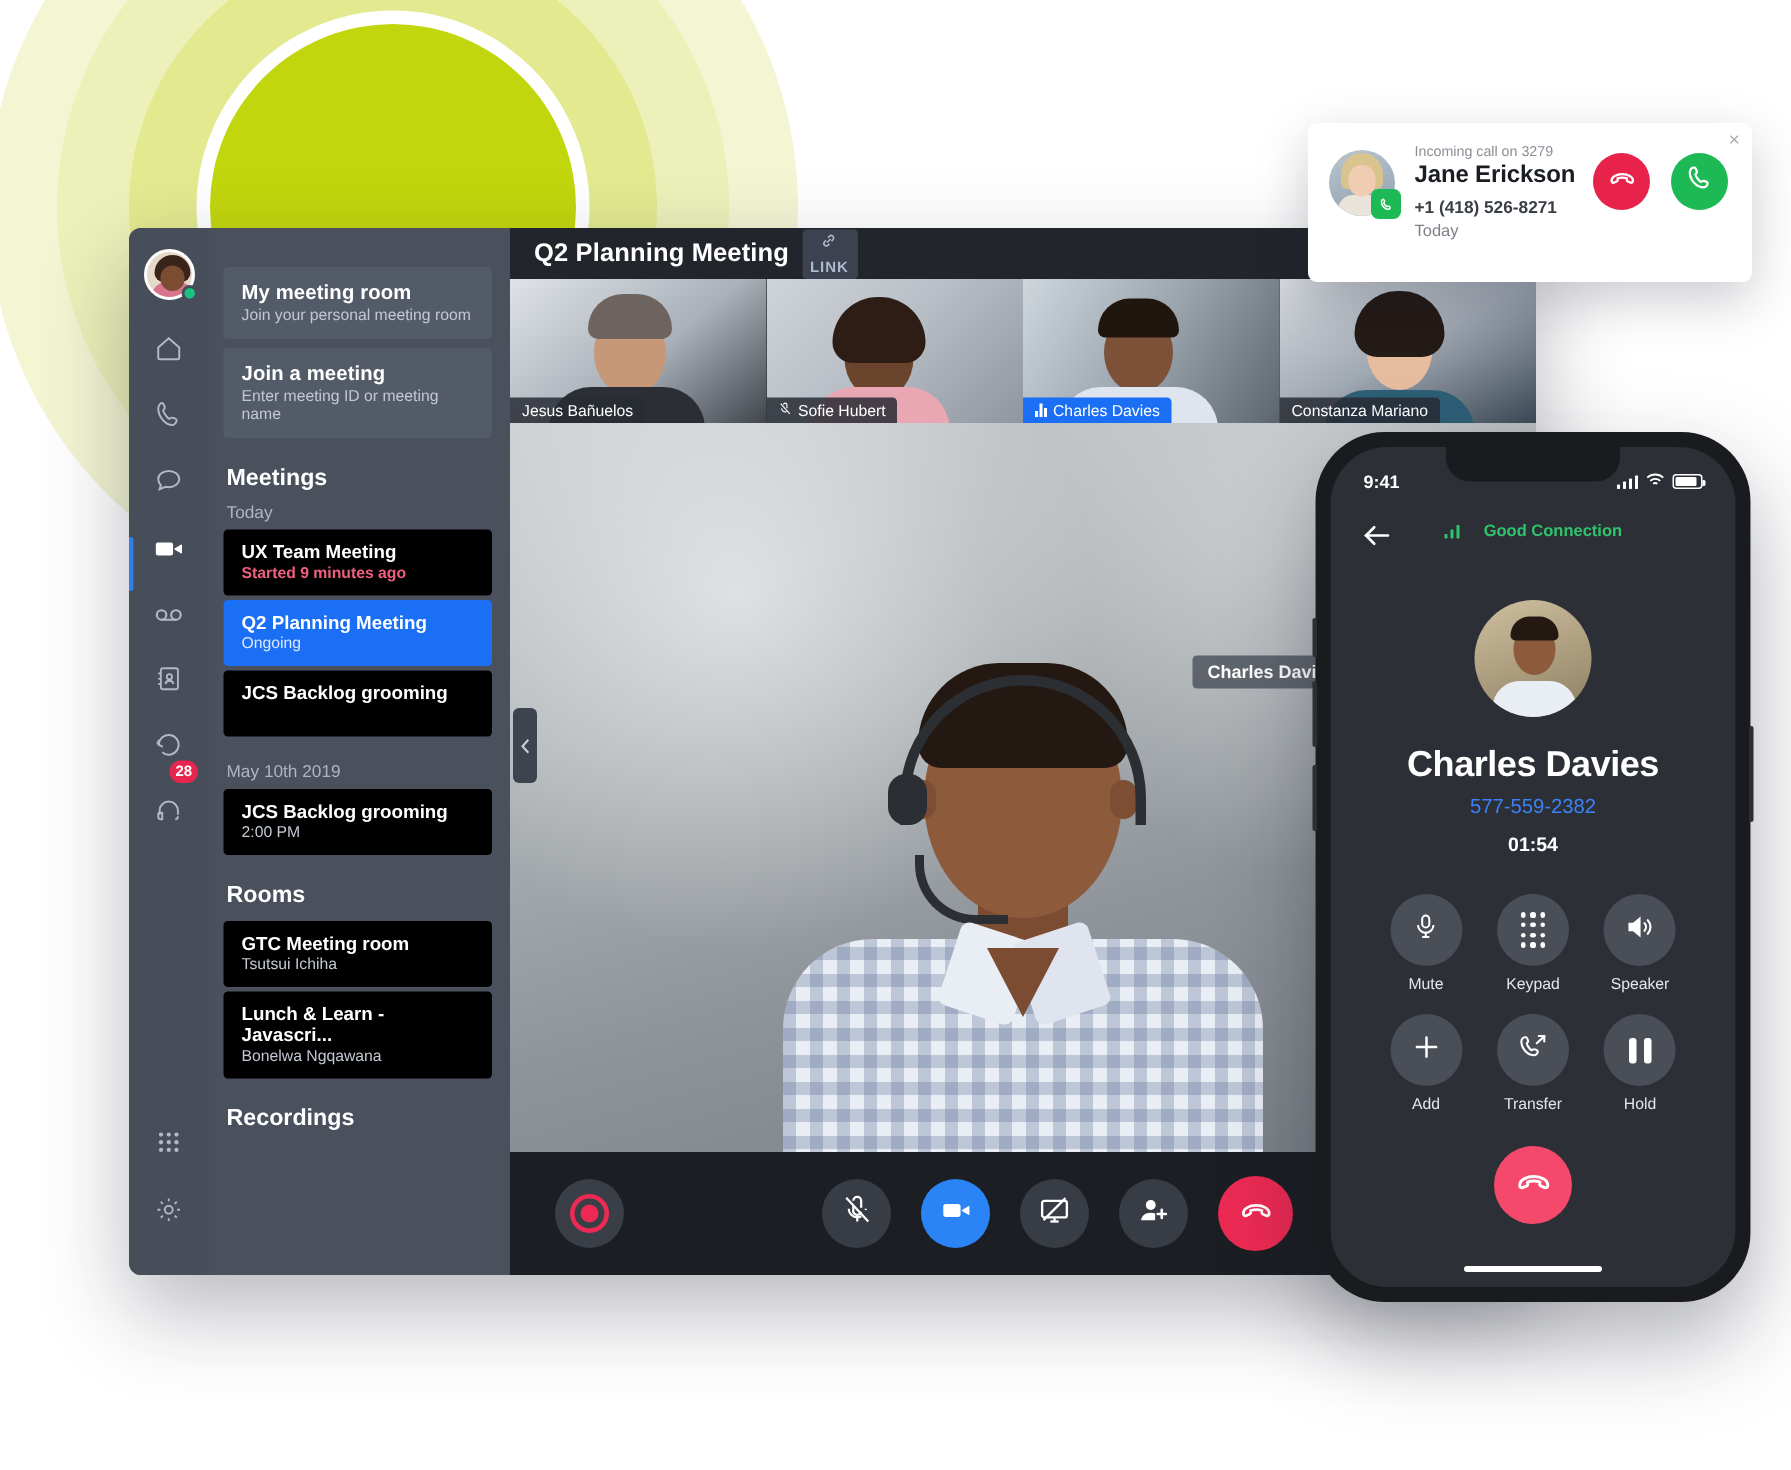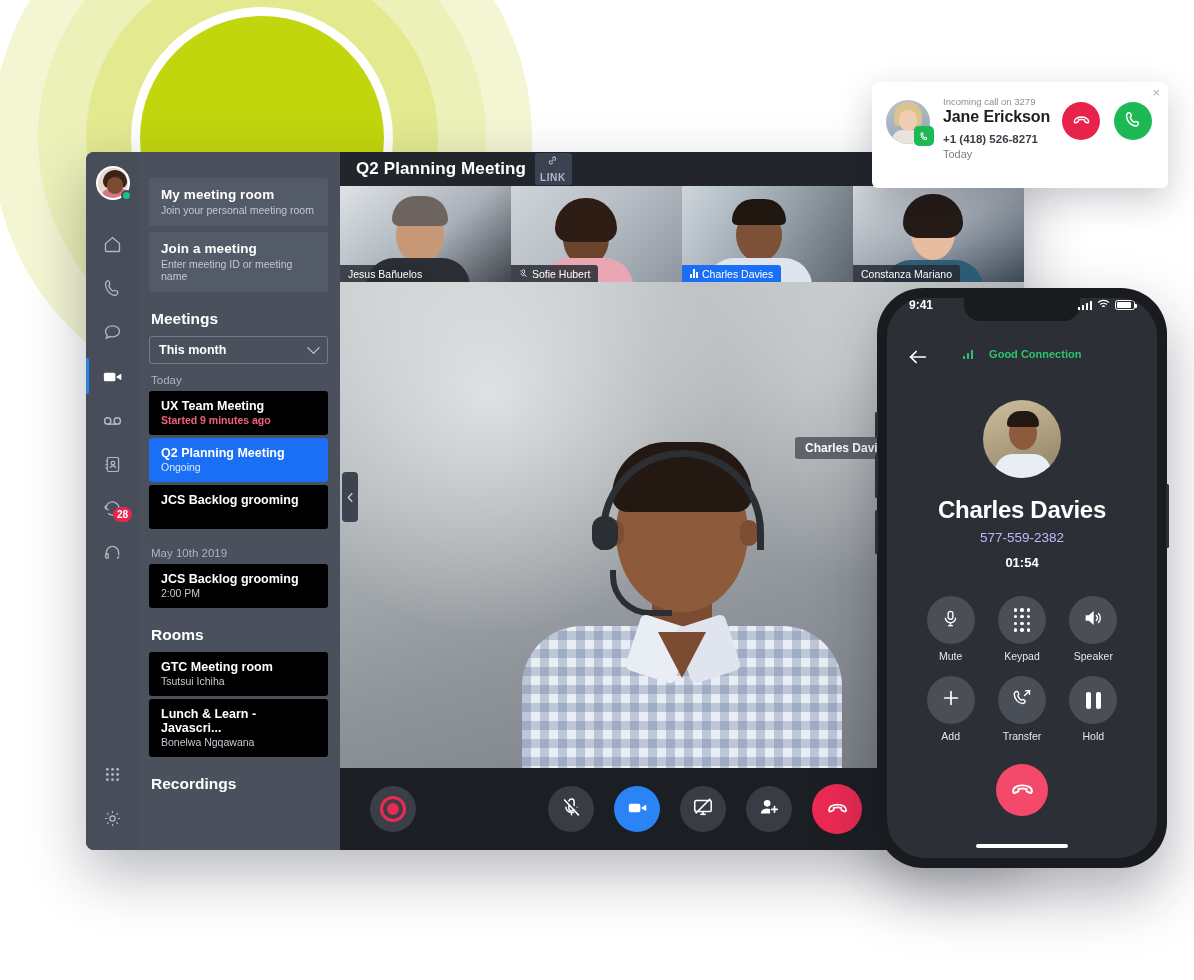--- a/index.html
+++ b/index.html
@@ -44,21 +44,21 @@
     background: #e7d9c9; border: 2px solid #fff; overflow: hidden; position: relative;
   }
   .av-hair { position:absolute; left:5px; top:2px; width:24px; height:18px; border-radius:12px 12px 6px 6px; background:#3a2319; }
   .av-face { position:absolute; left:9px; top:9px; width:16px; height:17px; border-radius:8px; background:#7b4b32; }
   .av-body { position:absolute; left:3px; bottom:-2px; width:28px; height:12px; border-radius:10px 10px 0 0; background:#d8748c; }
   .presence {
     position: absolute; right: -2px; bottom: -1px; width: 11px; height: 11px;
     border-radius: 50%; background: #19c37d; border: 2px solid #474d59;
   }
   .rail-icon {
-    width: 53px; height: 44px; display: flex; align-items: center; justify-content: center;
+    width: 53px; height: 44px; display: flex; justify-content: center;
     position: relative; color: #b3b9c4;
   }
   .rail-icon svg { display: block; }
   .rail-icon.active { color: #ffffff; }
   .rail-icon.active::before {
     content: ""; position: absolute; left: 0; top: 4px; width: 3px; height: 36px;
     background: #2f7fe8; border-radius: 0 2px 2px 0;
   }
   .badge {
     position: absolute; right: 7px; top: 21px; min-width: 19px; height: 15px;
@@ -240,21 +240,21 @@
   #screen {
     width: 100%; height: 100%; background: #2c2f36; border-radius: 38px;
     position: relative; overflow: hidden;
   }
   #notch {
     position: absolute; left: 50%; transform: translateX(-50%); top: 0;
     width: 116px; height: 23px; background: #191b1e; border-radius: 0 0 16px 16px;
   }
   #statusbar {
     position: absolute; top: 0; left: 0; right: 0; height: 30px;
-    display: flex; align-items: flex-start; justify-content: space-between;
+    display: flex; align-items: flex-end; justify-content: space-between;
     padding: 0 22px; color: #fff; font-size: 12px; font-weight: 700;
   }
   #sbRight { display: flex; align-items: center; gap: 5px; }
   .sig { display: flex; align-items: flex-end; gap: 1.5px; height: 9px; }
   .sig i { width: 2.5px; background: #fff; display: block; border-radius: .5px; }
   #batt { width: 20px; height: 10px; border: 1.4px solid #fff; border-radius: 2.5px; position: relative; }
   #batt::after { content:""; position:absolute; right:-3px; top:3px; width:1.8px; height:4px; background:#fff; border-radius:0 1px 1px 0; }
   #battFill { position:absolute; left:1.3px; top:1.3px; bottom:1.3px; width:14px; background:#fff; border-radius:1px; }
   #backArrow { position: absolute; left: 20px; top: 48px; color: #fff; }
   #connRow {
@@ -267,21 +267,21 @@
     width: 78px; height: 78px; border-radius: 50%; overflow: hidden;
     background: linear-gradient(160deg,#cdbf9e 0%,#8e7f63 100%);
   }
   #pavHead { position:absolute; left:26px; top:16px; width:28px; height:34px; border-radius:14px/17px; background:#8d5a3c; }
   #pavHair { position:absolute; left:24px; top:11px; width:32px; height:16px; border-radius:16px 16px 4px 4px; background:#241812; }
   #pavShirt { position:absolute; left:12px; bottom:0; width:56px; height:24px; border-radius:18px 18px 0 0; background:#e9edf4; }
   #pName {
     position: absolute; left: 0; right: 0; top: 198px; text-align: center;
     color: #fff; font-size: 24px; font-weight: 700; letter-spacing: -.3px;
   }
-  #pNumber { position: absolute; left:0; right:0; top: 232px; text-align: center; color:#c4b5fd; font-size: 13.5px; }
+  #pNumber { position: absolute; left:0; right:0; top: 232px; text-align: center; color:#3b82f6; font-size: 13.5px; }
   #pTimer  { position: absolute; left:0; right:0; top: 257px; text-align: center; color:#ffffff; font-size: 13px; font-weight: 700; }
   #pGrid {
     position: absolute; left: 28px; right: 28px; top: 298px;
     display: grid; grid-template-columns: repeat(3,1fr); row-gap: 14px; justify-items: center;
   }
   .pbtn { display: flex; flex-direction: column; align-items: center; }
   .pbtn .circ {
     width: 48px; height: 48px; border-radius: 50%; background: #4a4e57;
     display: flex; align-items: center; justify-content: center; color: #fff;
   }
@@ -425,24 +425,20 @@
         <div class="card-title">My meeting room</div>
         <div class="card-sub">Join your personal meeting room</div>
       </div>
       <div class="card">
         <div class="card-title">Join a meeting</div>
         <div class="card-sub">Enter meeting ID or meeting name</div>
       </div>
 
       <div class="sec-title">Meetings</div>
 
-      <div class="select">
-        <span>This month</span>
-        <span class="chev"></span>
-      </div>
 
       <div class="grp-label">Today</div>
 
       <div class="row">
         <div class="row-title">UX Team Meeting</div>
         <div class="row-sub alert">Started 9 minutes ago</div>
       </div>
       <div class="row sel">
         <div class="row-title">Q2 Planning Meeting</div>
         <div class="row-sub">Ongoing</div>

